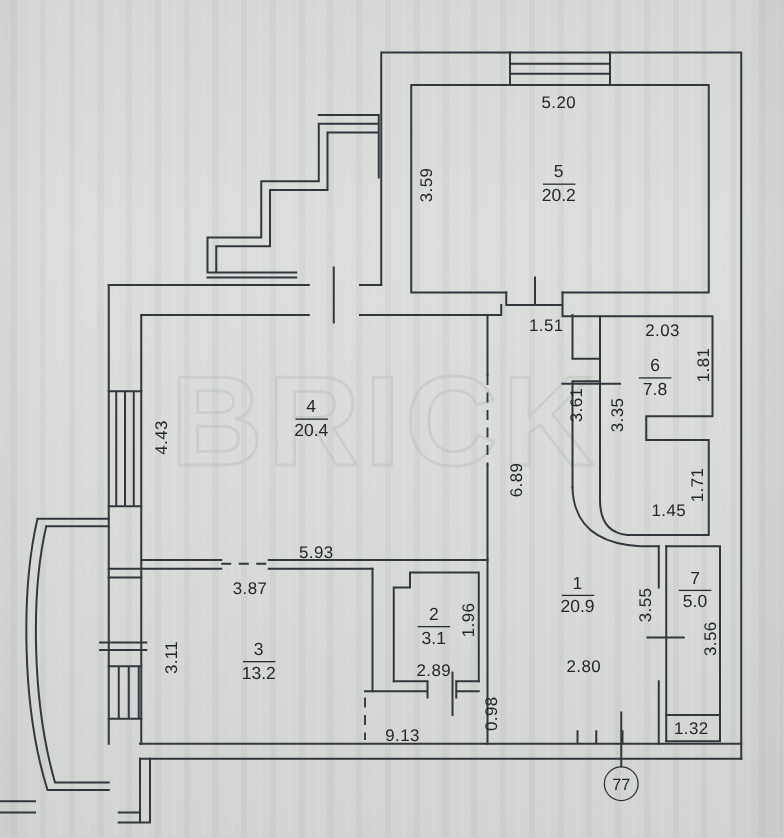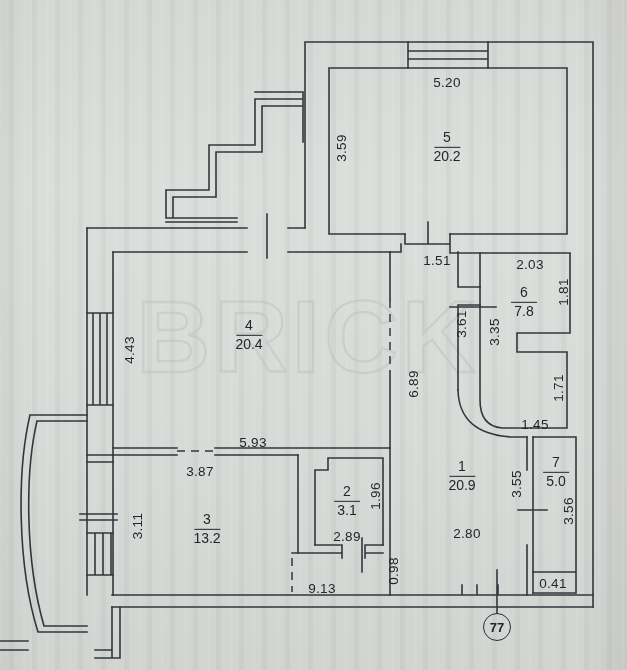--- a/index.html
+++ b/index.html
@@ -21,21 +21,21 @@
   .roomlbl{
     position:absolute;transform:translate(-50%,-50%);text-align:center;
     color:#23262b;font-size:14px;line-height:1.12;
   }
   .roomlbl .num{display:inline-block;border-bottom:1.4px solid #23262b;padding:0 9px 1px;}
   .roomlbl .area{display:block;padding-top:1px;}
   .badge{
     position:absolute;left:497px;top:627px;transform:translate(-50%,-50%);
     width:26px;height:26px;border:1.7px solid #2a2d32;border-radius:50%;
     display:flex;align-items:center;justify-content:center;
-    font-size:13px;color:#23262b;font-weight:bold;
+    font-size:13px;color:#23262b;
   }
 </style>
 </head>
 <body>
 
 <div id="stage">
 
   <svg width="627" height="670" viewBox="0 0 627 670">
 
     <text x="308" y="372" text-anchor="middle" font-family="Liberation Sans, sans-serif" font-weight="bold" font-size="102" letter-spacing="4" fill="none" stroke-width="2.3" opacity="0.55" stroke="#bfc3c0">BRICK</text>
@@ -98,32 +98,32 @@
   <div class="lbl" style="left:447px;top:82px">5.20</div>
   <div class="lbl v" style="left:341px;top:148px">3.59</div>
   <div class="lbl" style="left:437px;top:260px">1.51</div>
   <div class="lbl" style="left:530px;top:264px">2.03</div>
   <div class="lbl v" style="left:563px;top:292px">1.81</div>
   <div class="lbl v" style="left:129px;top:350px">4.43</div>
   <div class="lbl v" style="left:461px;top:324px">3.61</div>
   <div class="lbl v" style="left:494px;top:332px">3.35</div>
   <div class="lbl v" style="left:413px;top:384px">6.89</div>
   <div class="lbl v" style="left:558px;top:388px">1.71</div>
-  <div class="lbl" style="left:535px;top:424px">1.45</div>
+  <div class="lbl" style="left:535px;top:408px">1.45</div>
   <div class="lbl" style="left:253px;top:442px">5.93</div>
   <div class="lbl" style="left:200px;top:471px">3.87</div>
   <div class="lbl v" style="left:516px;top:484px">3.55</div>
   <div class="lbl v" style="left:568px;top:511px">3.56</div>
   <div class="lbl v" style="left:137px;top:526px">3.11</div>
   <div class="lbl v" style="left:375px;top:496px">1.96</div>
   <div class="lbl" style="left:347px;top:536px">2.89</div>
   <div class="lbl" style="left:467px;top:533px">2.80</div>
   <div class="lbl" style="left:322px;top:588px">9.13</div>
   <div class="lbl v" style="left:393px;top:571px">0.98</div>
-  <div class="lbl" style="left:553px;top:583px">0.41</div>
+  <div class="lbl" style="left:553px;top:583px">1.32</div>
 
   <div class="roomlbl" style="left:447px;top:147px">
     <span class="num">5</span>
     <span class="area">20.2</span>
   </div>
   <div class="roomlbl" style="left:249px;top:335px">
     <span class="num">4</span>
     <span class="area">20.4</span>
   </div>
   <div class="roomlbl" style="left:524px;top:302px">

